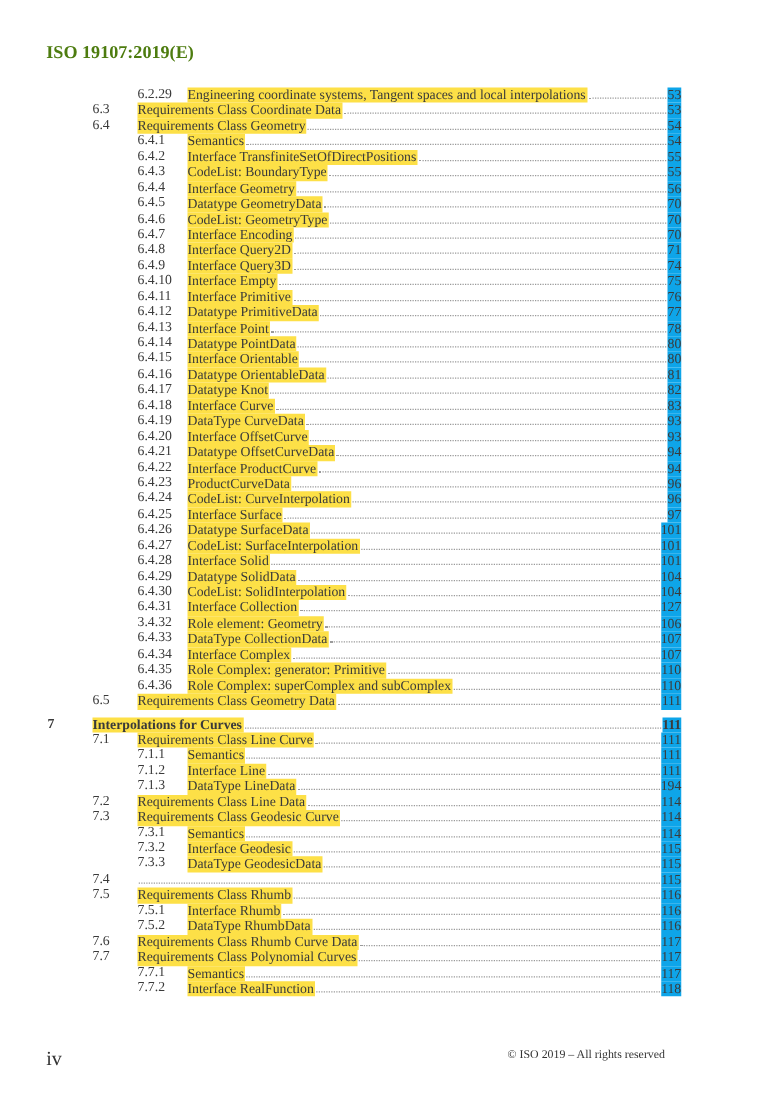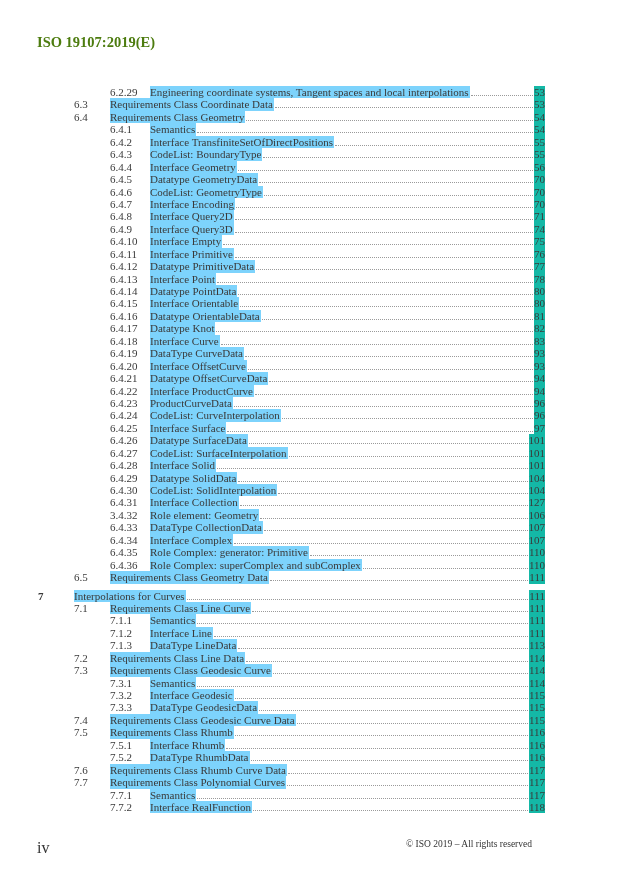--- a/index.html
+++ b/index.html
@@ -1,27 +1,27 @@
 <!DOCTYPE html>
 <html><head>
 <meta charset="utf-8">
 <style>
   html, body { margin:0; padding:0; background:#ffffff; }
   body { width:620px; height:876px; position:relative; overflow:hidden;
          font-family:"Liberation Serif","DejaVu Serif",serif; color:#3a3a3a; }
   .header { position:absolute; left:37px; top:34px; font-weight:bold; font-size:14.5px; color:#4d7c0f; }
-  .toc { position:absolute; left:0; top:86px; width:620px; }
+  .toc { position:absolute; left:0; top:69px; width:620px; }
   .row { position:relative; height:12.45px; font-size:11px; line-height:12.45px; }
   .row .num { position:absolute; white-space:nowrap; }
   .row .entry { position:absolute; right:75px; display:flex; align-items:baseline; }
-  .row .title { white-space:nowrap; background:#7dd3fc; padding-right:1px; }
+  .row .title { white-space:nowrap; background:#fde047; padding-right:1px; }
   .row .leader { flex:1; border-bottom:1px dotted #9a9a9a; margin:0 1px; height:9px; }
-  .row .page { white-space:nowrap; background:#14b8a6; }
+  .row .page { white-space:nowrap; background:#0ea5e9; }
   .l1 .num { left:38px; font-weight:bold; }
-  .l1 .entry { left:74px; font-weight:normal; }
+  .l1 .entry { left:74px; font-weight:bold; }
   .l2 .num { left:74px; }
   .l2 .entry { left:110px; }
   .l3 .num { left:110px; }
   .l3 .entry { left:150px; }
   .gap { height:6px; }
   .footer-left { position:absolute; left:37px; top:839px; font-size:16px; color:#333; }
   .footer-right { position:absolute; right:88px; top:839px; font-size:9.5px; color:#333; }
 </style>
 </head>
 <body>
@@ -380,21 +380,21 @@
         <span class="title">Interface Line</span>
         <span class="leader"></span>
         <span class="page">111</span>
       </span>
     </div>
     <div class="row l3">
       <span class="num">7.1.3</span>
       <span class="entry">
         <span class="title">DataType LineData</span>
         <span class="leader"></span>
-        <span class="page">113</span>
+        <span class="page">194</span>
       </span>
     </div>
     <div class="row l2">
       <span class="num">7.2</span>
       <span class="entry">
         <span class="title">Requirements Class Line Data</span>
         <span class="leader"></span>
         <span class="page">114</span>
       </span>
     </div>
@@ -426,21 +426,20 @@
       <span class="num">7.3.3</span>
       <span class="entry">
         <span class="title">DataType GeodesicData</span>
         <span class="leader"></span>
         <span class="page">115</span>
       </span>
     </div>
     <div class="row l2">
       <span class="num">7.4</span>
       <span class="entry">
-        <span class="title">Requirements Class Geodesic Curve Data</span>
         <span class="leader"></span>
         <span class="page">115</span>
       </span>
     </div>
     <div class="row l2">
       <span class="num">7.5</span>
       <span class="entry">
         <span class="title">Requirements Class Rhumb</span>
         <span class="leader"></span>
         <span class="page">116</span>

